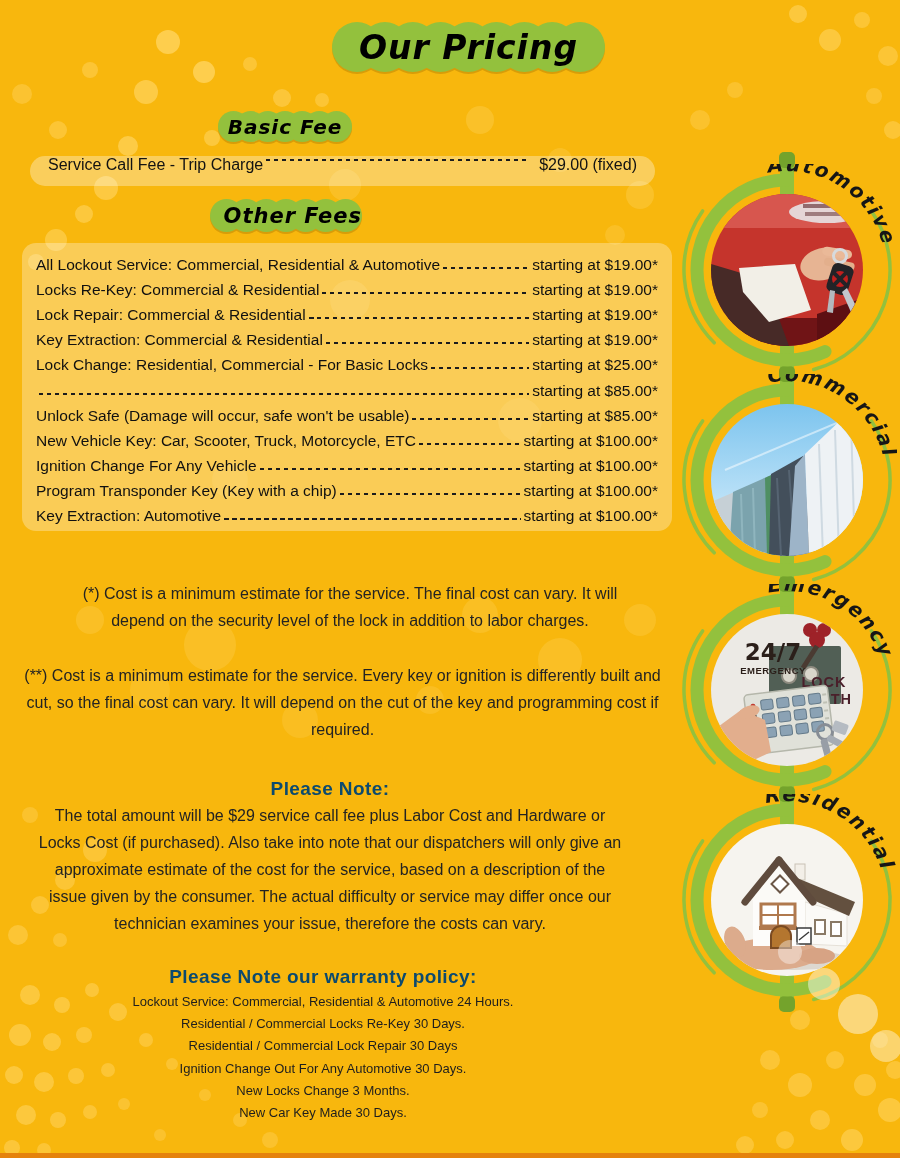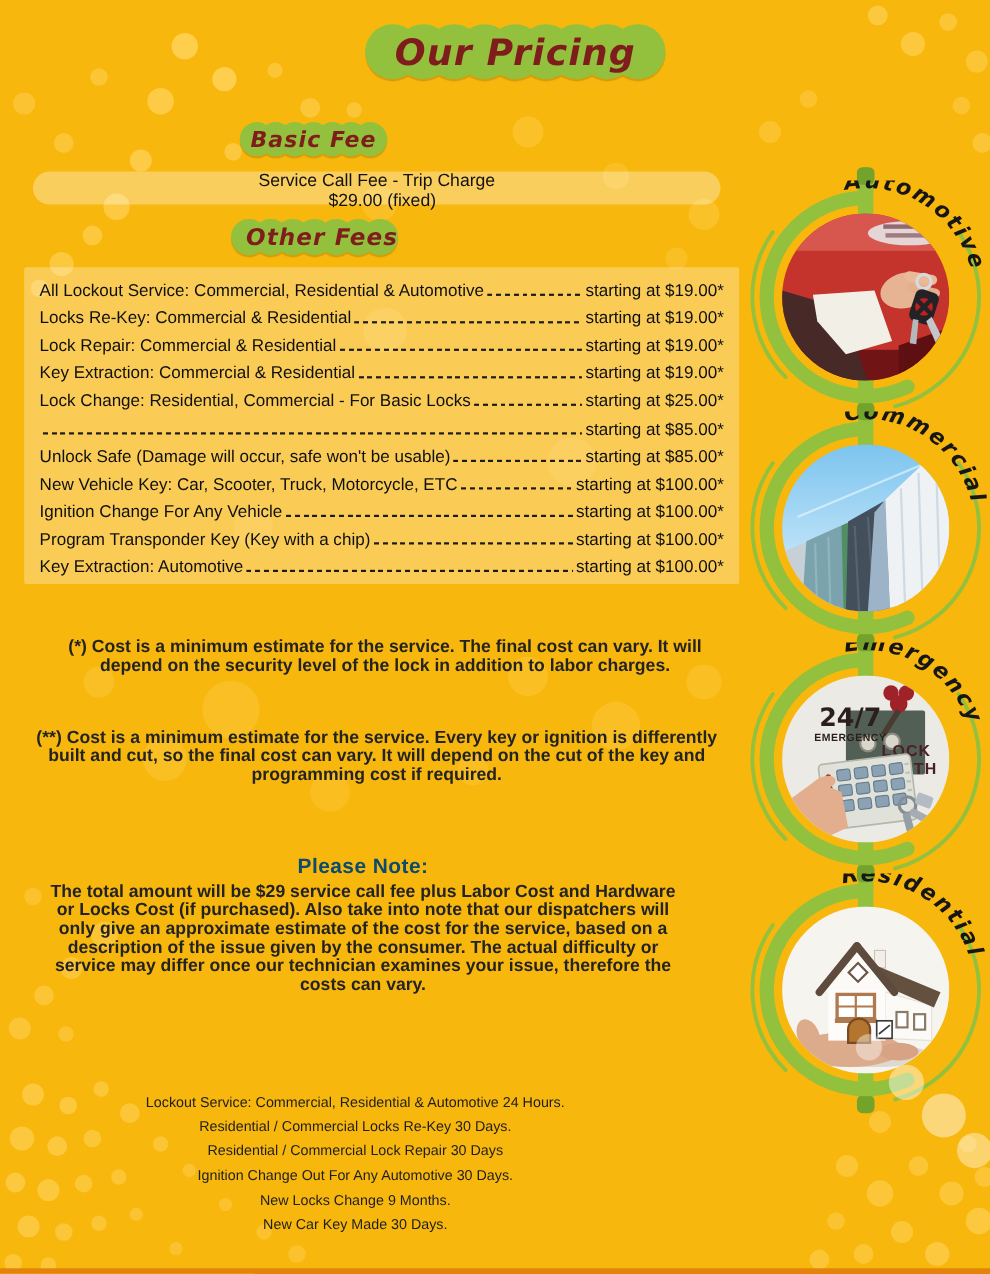--- a/index.html
+++ b/index.html
@@ -11,47 +11,47 @@
   }
   #dots-bg, #dots-fg{position:absolute;left:0;top:0;pointer-events:none;}
   #dots-bg{z-index:0;}
   #dots-fg{z-index:5;}
   .layer{position:absolute;left:0;top:0;width:900px;height:1158px;z-index:2;}
 
   
   .pill{position:absolute;display:flex;align-items:center;justify-content:center;}
   .pill .scallop-bg{position:absolute;left:0;top:0;overflow:visible;z-index:0;
     filter:drop-shadow(0 2px 0 rgba(130,90,0,.28));}
-  .pill span{position:relative;z-index:1;color:#7f1d1d;font-weight:bold;font-style:italic;
+  .pill span{position:relative;z-index:1;color:#000000;font-weight:bold;font-style:italic;
     font-family:"DejaVu Sans",sans-serif;letter-spacing:1px;white-space:nowrap;}
   #title-pill{left:332px;top:22px;width:273px;height:50px;}
   #title-pill span{font-size:33px;}
   #basic-pill{left:218px;top:111px;width:134px;height:31px;}
   #basic-pill span{font-size:20px;}
   #other-pill{left:210px;top:199px;width:152px;height:33px;justify-content:flex-end;}
   #other-pill span{font-size:21px;}
 
   
   .fee-band{position:absolute;left:30px;top:156px;width:625px;height:30px;
     background:rgba(255,255,255,.33);border-radius:15px;
-    display:flex;align-items:center;padding:0 18px;box-sizing:border-box;
-    font-size:16px;color:#121212;flex-direction:column;}
+    display:flex;padding:0 18px;box-sizing:border-box;
+    font-size:16px;color:#121212;}
   .fee-band .price{white-space:nowrap;margin-left:10px;}
 
   
   .fees-panel{position:absolute;left:22px;top:243px;width:650px;height:288px;
-    background:rgba(255,255,255,.30);border-radius:2px;
+    background:rgba(255,255,255,.30);border-radius:14px;
     padding:9px 14px 0 14px;box-sizing:border-box;}
   .fee-row{display:flex;align-items:center;height:25.2px;font-size:15.5px;color:#101010;}
   .fee-row .label{white-space:nowrap;}
   .fee-row .price{white-space:nowrap;}
   .leader{flex:1;height:2px;min-width:12px;margin:0 3px;transform:translateY(3px);
     background:repeating-linear-gradient(90deg,#1c1c1c 0 4.5px,transparent 4.5px 8px);}
 
-  .note{position:absolute;text-align:center;font-size:16px;line-height:17px;color:#232323;font-weight:bold;}
+  .note{position:absolute;text-align:center;font-size:16px;line-height:27px;color:#232323;}
   #note-star{left:60px;top:580px;width:580px;}
   #note-double-star{left:15px;top:662px;width:655px;}
 
   .red-heading{position:absolute;text-align:center;color:#0c4a6e;font-weight:bold;
     font-size:19px;letter-spacing:.4px;}
   #please-note-heading{left:30px;top:778px;width:600px;}
   #please-note-body{left:38px;top:802px;width:584px;}
   #warranty-heading{left:23px;top:966px;width:600px;}
   #warranty-list{position:absolute;left:23px;top:991px;width:600px;text-align:center;
     font-size:13px;line-height:22.2px;color:#1e1e1e;}
@@ -271,26 +271,27 @@
       <span class="price">starting at $100.00*</span>
     </div>
   </div>
 
   <div class="note" id="note-star">(*) Cost is a minimum estimate for the service. The final cost can vary. It will depend on the security level of the lock in addition to labor charges.</div>
   <div class="note" id="note-double-star">(**) Cost is a minimum estimate for the service. Every key or ignition is differently built and cut, so the final cost can vary. It will depend on the cut of the key and programming cost if required.</div>
 
   <div class="red-heading" id="please-note-heading">Please Note:</div>
   <div class="note" id="please-note-body">The total amount will be $29 service call fee plus Labor Cost and Hardware or Locks Cost (if purchased). Also take into note that our dispatchers will only give an approximate estimate of the cost for the service, based on a description of the issue given by the consumer. The actual difficulty or service may differ once our technician examines your issue, therefore the costs can vary.</div>
 
+  <div class="red-heading" id="warranty-heading">Please Note our warranty policy:</div>
   <div id="warranty-list">
       <div>Lockout Service: Commercial, Residential &amp; Automotive 24 Hours.</div>
       <div>Residential / Commercial Locks Re-Key 30 Days.</div>
       <div>Residential / Commercial Lock Repair 30 Days</div>
       <div>Ignition Change Out For Any Automotive 30 Days.</div>
-      <div>New Locks Change 9 Months.</div>
+      <div>New Locks Change 3 Months.</div>
       <div>New Car Key Made 30 Days.</div>
     </div>
 
   <div id="stem"></div>
   <div class="stem-knot" style="top:152px"></div>
   <div class="stem-knot" style="top:366px"></div>
   <div class="stem-knot" style="top:576px"></div>
   <div class="stem-knot" style="top:786px"></div>
   <div class="stem-knot" style="top:996px"></div>
 

